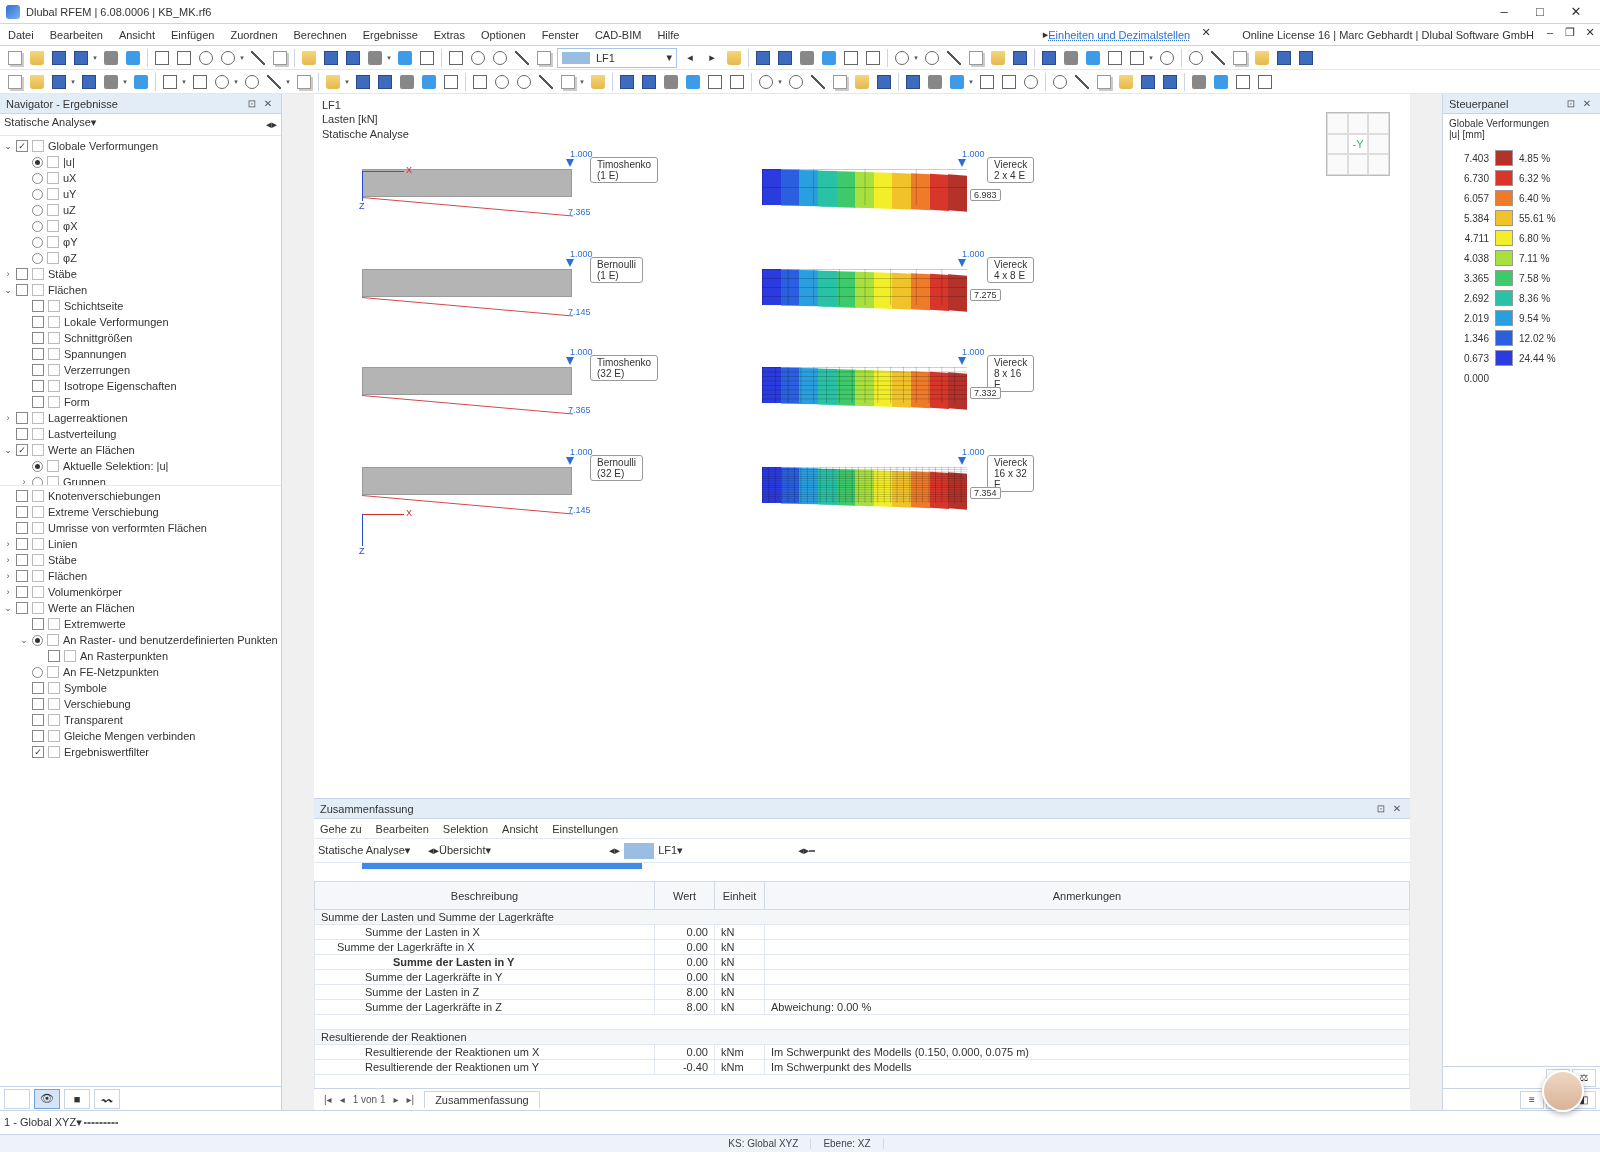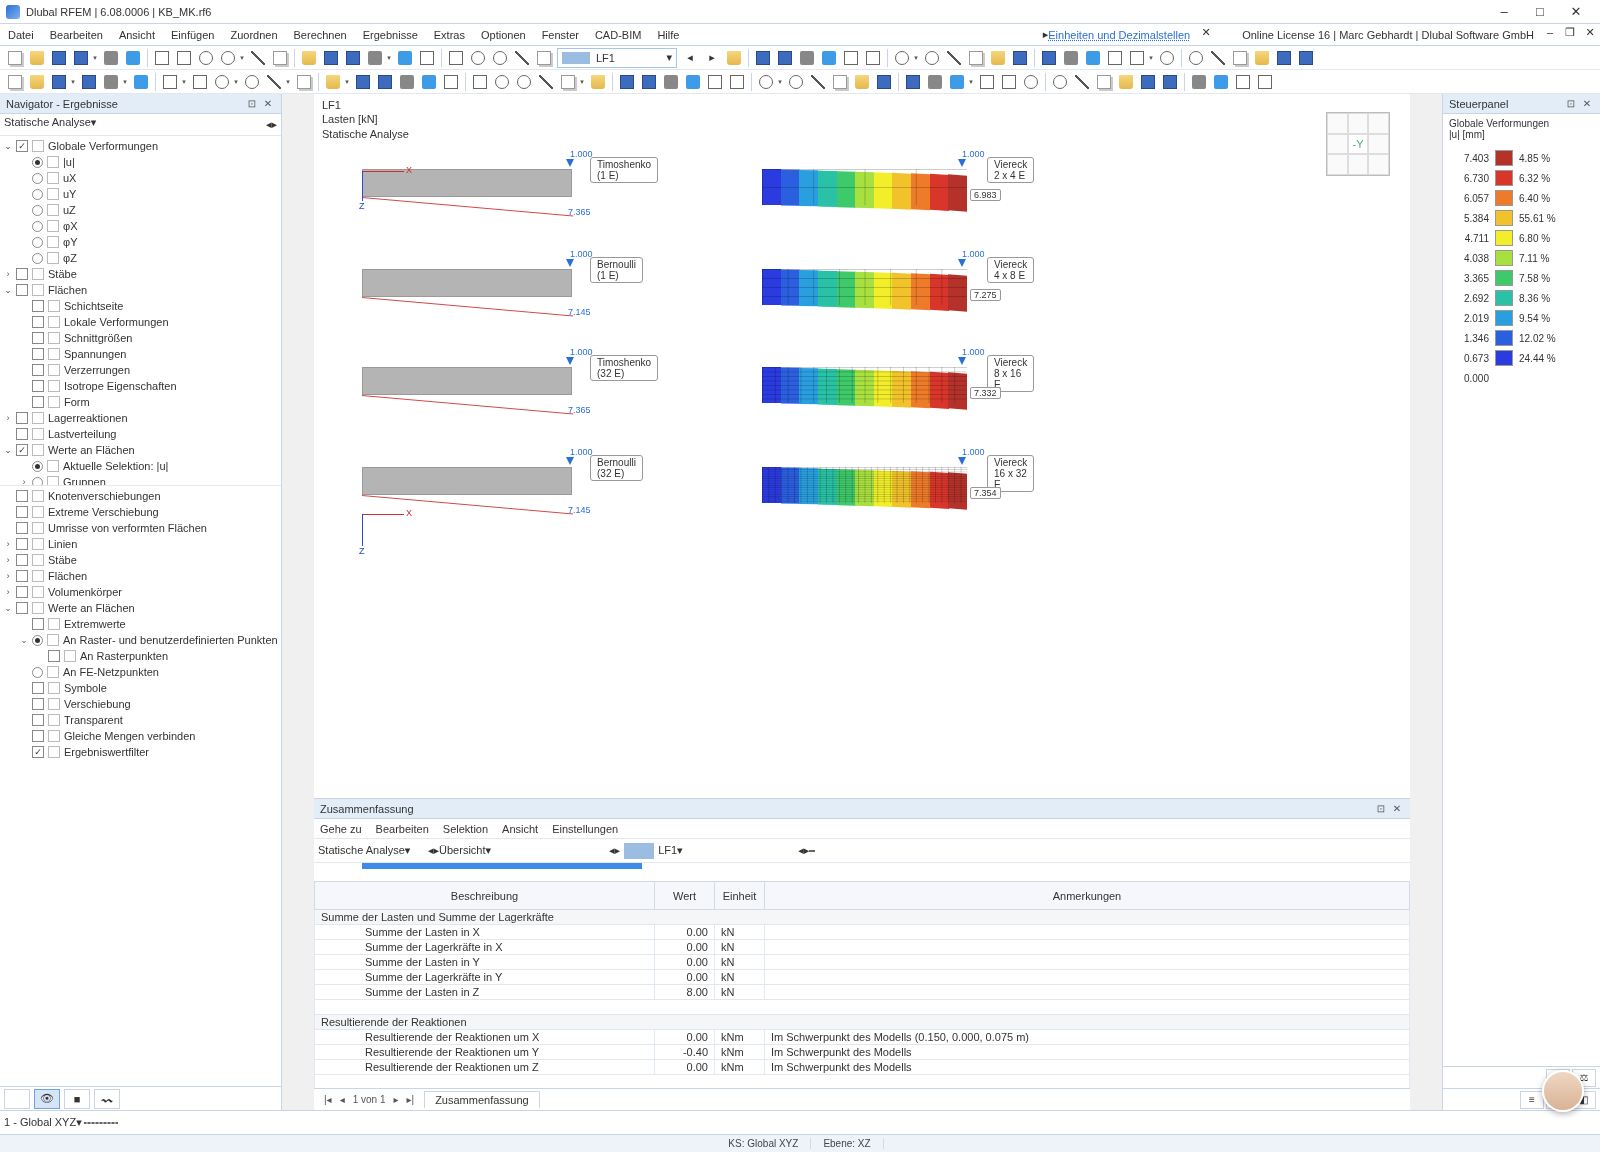--- a/index.html
+++ b/index.html
@@ -1121,68 +1121,68 @@
               <tr class="section">
                 <td colspan="4">Summe der Lasten und Summe der Lagerkräfte</td>
               </tr>
               <tr>
                 <td style="padding-left: 50px;">Summe der Lasten in X</td>
                 <td class="w">0.00</td>
                 <td class="u">kN</td>
                 <td></td>
               </tr>
               <tr>
-                <td style="padding-left: 50px;">Summe der Lagerkräfte in X</td>
+                <td style="padding-left: 22px;">Summe der Lagerkräfte in X</td>
                 <td class="w">0.00</td>
                 <td class="u">kN</td>
                 <td></td>
               </tr>
               <tr>
-                <td style="padding-left: 50px;">Summe der Lasten in Y</td>
+                <td style="padding-left: 78px; font-weight: bold;">Summe der Lasten in Y</td>
                 <td class="w">0.00</td>
                 <td class="u">kN</td>
                 <td></td>
               </tr>
               <tr>
                 <td style="padding-left: 50px;">Summe der Lagerkräfte in Y</td>
                 <td class="w">0.00</td>
                 <td class="u">kN</td>
                 <td></td>
               </tr>
               <tr>
                 <td style="padding-left: 50px;">Summe der Lasten in Z</td>
                 <td class="w">8.00</td>
                 <td class="u">kN</td>
                 <td></td>
+              </tr>
+              <tr>
+                <td style="padding-left: 50px;">Summe der Lagerkräfte in Z</td>
+                <td class="w">8.00</td>
+                <td class="u">kN</td>
+                <td>Abweichung: 0.00 %</td>
               </tr>
               <tr>
                 <td colspan="4">&nbsp;</td>
               </tr>
               <tr class="section">
                 <td colspan="4">Resultierende der Reaktionen</td>
               </tr>
               <tr>
                 <td style="padding-left: 50px;">Resultierende der Reaktionen um X</td>
                 <td class="w">0.00</td>
                 <td class="u">kNm</td>
                 <td>Im Schwerpunkt des Modells (0.150, 0.000, 0.075 m)</td>
               </tr>
               <tr>
                 <td style="padding-left: 50px;">Resultierende der Reaktionen um Y</td>
                 <td class="w">-0.40</td>
                 <td class="u">kNm</td>
                 <td>Im Schwerpunkt des Modells</td>
               </tr>
               <tr>
-                <td style="padding-left: 50px;">Resultierende der Reaktionen um Z</td>
-                <td class="w">0.00</td>
-                <td class="u">kNm</td>
-                <td>Im Schwerpunkt des Modells</td>
-              </tr>
-              <tr>
                 <td colspan="4">&nbsp;</td>
               </tr>
             </tbody>
         </table>
       </div>
       <div class="tabstrip">
         <span class="pg">|◂</span>
         <span class="pg">◂</span>
         <span class="pg">1 von 1</span>
         <span class="pg">▸</span>

